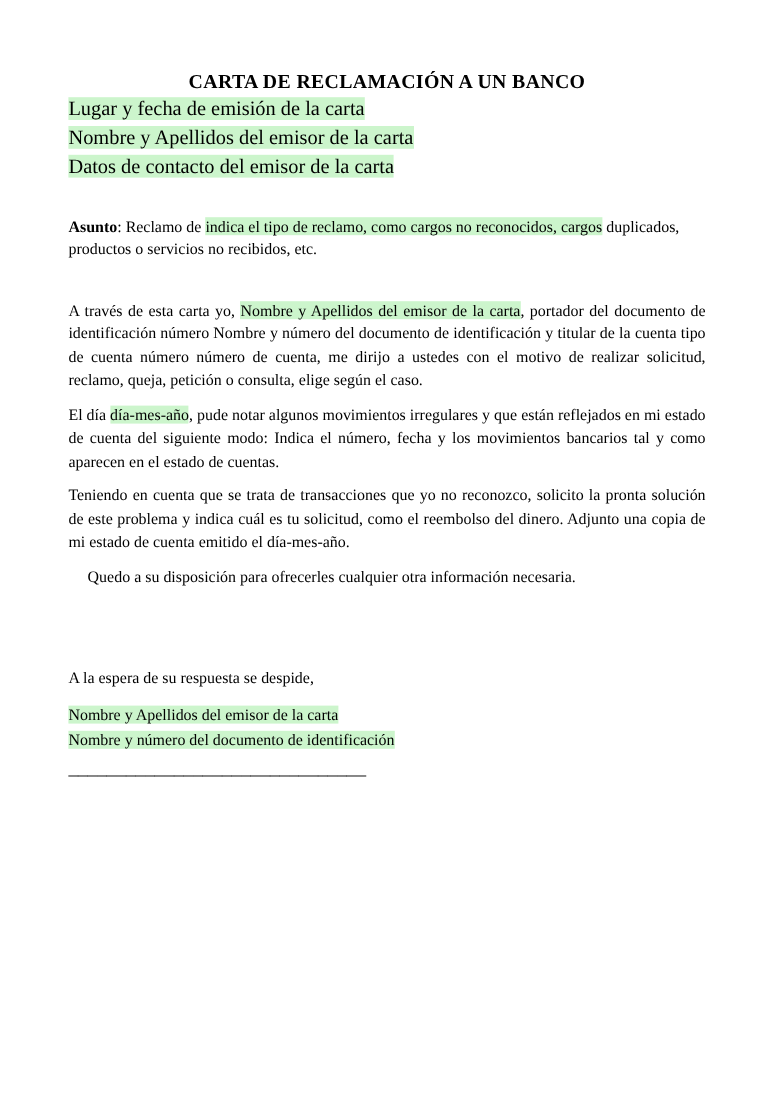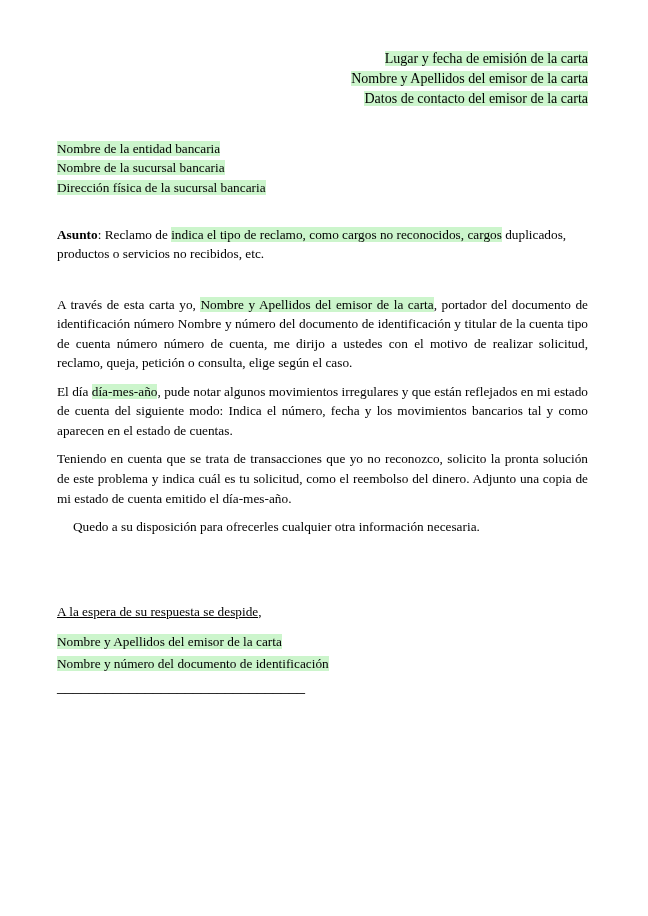--- a/index.html
+++ b/index.html
@@ -38,23 +38,22 @@
     line-height: 1.25;
   }
 
   
   .hl {
     background-color: #ccf5cc;
   }
 
   
   .sender-block {
-    margin-top: 49px;
-    text-align: right;
-    font-size: 14px;
+    text-align: left;
+    font-size: 17px;
     line-height: 1.42;
   }
   .sender-block .line {
     display: block;
   }
   .sender-block .line span {
     background-color: #ccf5cc;
   }
 
   
@@ -98,21 +97,20 @@
   }
 
   
   .closing {
     margin-top: 65px;
     font-size: 13.3px;
     line-height: 1.47;
   }
   .closing .farewell {
     margin: 0 0 11px 0;
-    text-decoration: underline;
   }
   .closing .sig-line {
     display: block;
     margin-bottom: 2px;
   }
   .closing .sig-line span {
     background-color: #ccf5cc;
   }
   .sig-rule {
     margin-top: 4px;
@@ -121,32 +119,28 @@
     letter-spacing: 0;
     white-space: pre;
   }
 </style>
 </head>
 <body>
 
 <div class="page">
   <div class="content">
 
+    <h1 class="doc-title">CARTA DE RECLAMACIÓN A UN BANCO</h1>
 
     <div class="sender-block">
       <div class="line"><span>Lugar y fecha de emisión de la carta</span></div>
       <div class="line"><span>Nombre y Apellidos del emisor de la carta</span></div>
       <div class="line"><span>Datos de contacto del emisor de la carta</span></div>
     </div>
 
-    <div class="recipient-block">
-      <div class="line"><span>Nombre de la entidad bancaria</span></div>
-      <div class="line"><span>Nombre de la sucursal bancaria</span></div>
-      <div class="line"><span>Dirección física de la sucursal bancaria</span></div>
-    </div>
 
     <p class="subject"><span class="label">Asunto</span><span>: </span><span>Reclamo de </span><span class="hl">indica el tipo de reclamo, como cargos no reconocidos, cargos</span><span> duplicados, productos o servicios no recibidos, etc.</span></p>
 
     <div class="body-block">
 
       <p class="para"><span>A través de esta carta yo, </span><span class="hl">Nombre y Apellidos del emisor de la carta</span><span>, portador del documento de identificación número Nombre y número del documento de identificación y titular de la cuenta tipo de cuenta número número de cuenta, me dirijo a ustedes con el motivo de realizar solicitud, reclamo, queja, petición o consulta, elige según el caso.</span></p>
 
       <p class="para"><span>El día </span><span class="hl">día-mes-año</span><span>, pude notar algunos movimientos irregulares y que están reflejados en mi estado de cuenta del siguiente modo: Indica el número, fecha y los movimientos bancarios tal y como aparecen en el estado de cuentas.</span></p>
 
       <p class="para"><span>Teniendo en cuenta que se trata de transacciones que yo no reconozco, solicito la pronta solución de este problema y indica cuál es tu solicitud, como el reembolso del dinero. Adjunto una copia de mi estado de cuenta emitido el día-mes-año.</span></p>

